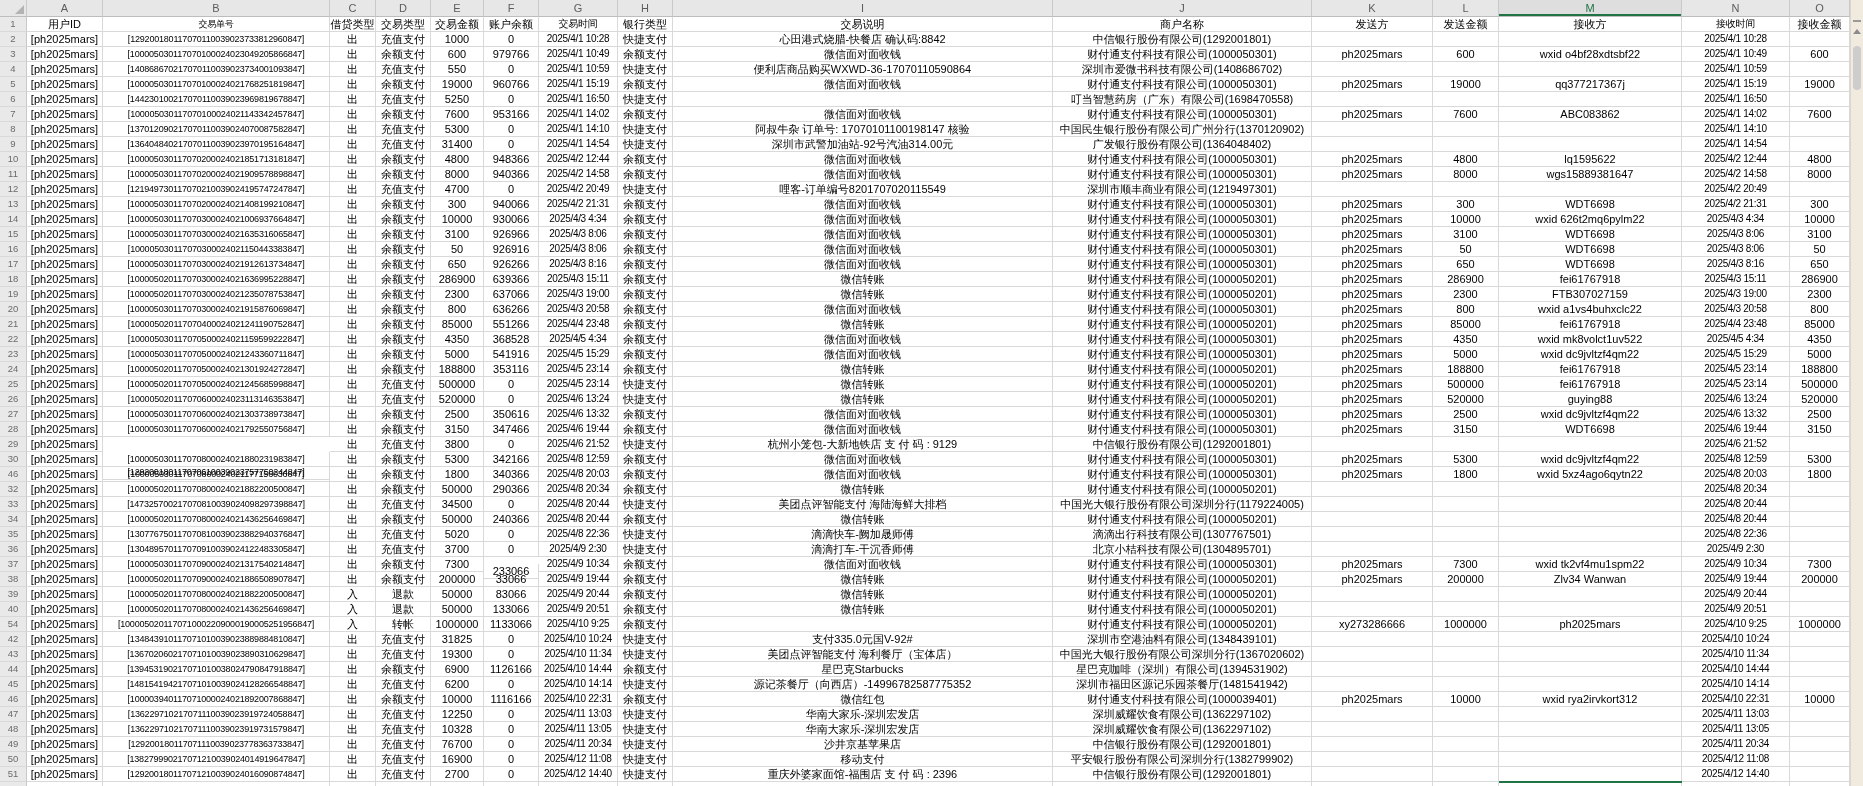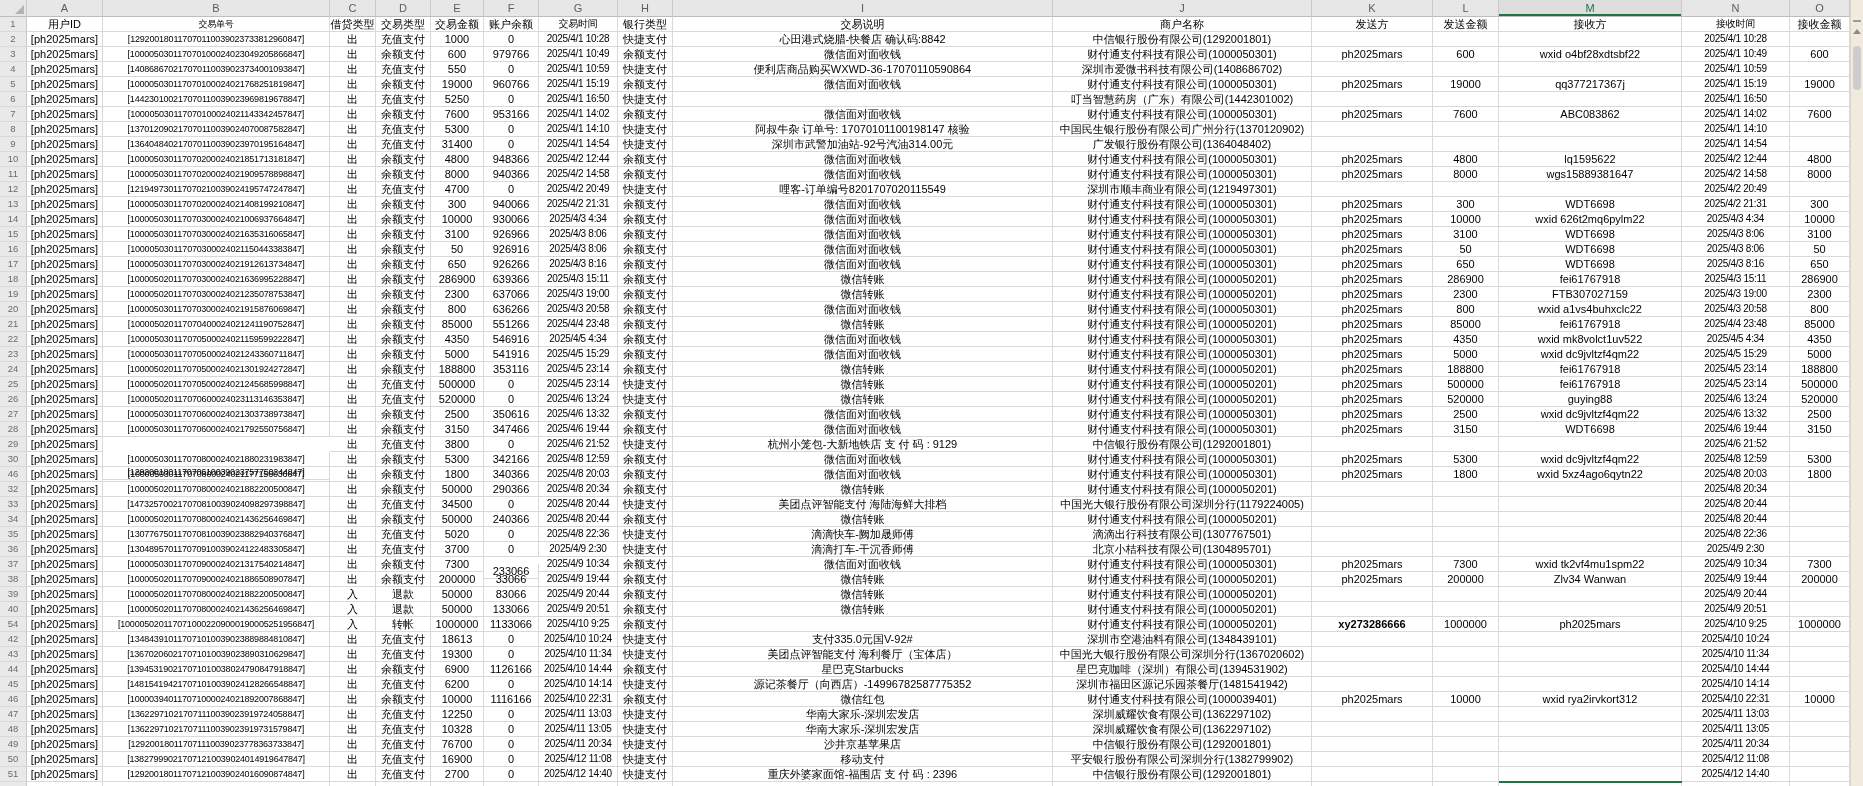--- a/index.html
+++ b/index.html
@@ -151,21 +151,21 @@
         <div class="rn">6</div>
         <div class="cell" style="width: 76px;">[ph2025mars]</div>
         <div class="cell c-b" style="width: 227px;">[144230100217070110039023969819678847]</div>
         <div class="cell" style="width: 46px;">出</div>
         <div class="cell" style="width: 55px;">充值支付</div>
         <div class="cell" style="width: 53px;">5250</div>
         <div class="cell" style="width: 55px;">0</div>
         <div class="cell c-dt" style="width: 79px;">2025/4/1 16:50</div>
         <div class="cell" style="width: 55px;">快捷支付</div>
         <div class="cell" style="width: 380px;"></div>
-        <div class="cell" style="width: 259px;">叮当智慧药房（广东）有限公司(1442301002)</div>
+        <div class="cell" style="width: 259px;">叮当智慧药房（广东）有限公司(1698470558)</div>
         <div class="cell" style="width: 121px;"></div>
         <div class="cell" style="width: 66px;"></div>
         <div class="cell" style="width: 183px;"></div>
         <div class="cell c-dt" style="width: 108px;">2025/4/1 16:50</div>
         <div class="cell" style="width: 60px;"></div>
       </div>
       <div class="row">
         <div class="rn">7</div>
         <div class="cell" style="width: 76px;">[ph2025mars]</div>
         <div class="cell c-b" style="width: 227px;">[100005030117070100024021143342457847]</div>
@@ -435,21 +435,21 @@
         <div class="cell c-dt" style="width: 108px;">2025/4/4 23:48</div>
         <div class="cell" style="width: 60px;">85000</div>
       </div>
       <div class="row">
         <div class="rn">22</div>
         <div class="cell" style="width: 76px;">[ph2025mars]</div>
         <div class="cell c-b" style="width: 227px;">[100005030117070500024021159599222847]</div>
         <div class="cell" style="width: 46px;">出</div>
         <div class="cell" style="width: 55px;">余额支付</div>
         <div class="cell" style="width: 53px;">4350</div>
-        <div class="cell" style="width: 55px;">546916</div>
+        <div class="cell" style="width: 55px;">368528</div>
         <div class="cell c-dt" style="width: 79px;">2025/4/5 4:34</div>
         <div class="cell" style="width: 55px;">余额支付</div>
         <div class="cell" style="width: 380px;">微信面对面收钱</div>
         <div class="cell" style="width: 259px;">财付通支付科技有限公司(1000050301)</div>
         <div class="cell" style="width: 121px;">ph2025mars</div>
         <div class="cell" style="width: 66px;">4350</div>
         <div class="cell" style="width: 183px;">wxid mk8volct1uv522</div>
         <div class="cell c-dt" style="width: 108px;">2025/4/5 4:34</div>
         <div class="cell" style="width: 60px;">4350</div>
       </div>
@@ -782,33 +782,33 @@
         <div class="cell" style="width: 76px;">[ph2025mars]</div>
         <div class="cell c-b" style="width: 227px;">[1000050201170710002209000190005251956847]</div>
         <div class="cell" style="width: 46px;">入</div>
         <div class="cell" style="width: 55px;">转帐</div>
         <div class="cell" style="width: 53px;">1000000</div>
         <div class="cell" style="width: 55px;">1133066</div>
         <div class="cell c-dt" style="width: 79px;">2025/4/10 9:25</div>
         <div class="cell" style="width: 55px;">余额支付</div>
         <div class="cell" style="width: 380px;"></div>
         <div class="cell" style="width: 259px;">财付通支付科技有限公司(1000050201)</div>
-        <div class="cell" style="width: 121px; font-weight: bold;">xy273286666</div>
+        <div class="cell" style="width: 121px;">xy273286666</div>
         <div class="cell" style="width: 66px;">1000000</div>
         <div class="cell" style="width: 183px;">ph2025mars</div>
         <div class="cell c-dt" style="width: 108px;">2025/4/10 9:25</div>
         <div class="cell" style="width: 60px;">1000000</div>
       </div>
       <div class="row">
         <div class="rn">42</div>
         <div class="cell" style="width: 76px;">[ph2025mars]</div>
         <div class="cell c-b" style="width: 227px;">[134843910117071010039023889884810847]</div>
         <div class="cell" style="width: 46px;">出</div>
         <div class="cell" style="width: 55px;">充值支付</div>
-        <div class="cell" style="width: 53px;">18613</div>
+        <div class="cell" style="width: 53px;">31825</div>
         <div class="cell" style="width: 55px;">0</div>
         <div class="cell c-dt" style="width: 79px;">2025/4/10 10:24</div>
         <div class="cell" style="width: 55px;">快捷支付</div>
         <div class="cell" style="width: 380px;">支付335.0元国V-92#</div>
         <div class="cell" style="width: 259px;">深圳市空港油料有限公司(1348439101)</div>
         <div class="cell" style="width: 121px;"></div>
         <div class="cell" style="width: 66px;"></div>
         <div class="cell" style="width: 183px;"></div>
         <div class="cell c-dt" style="width: 108px;">2025/4/10 10:24</div>
         <div class="cell" style="width: 60px;"></div>

